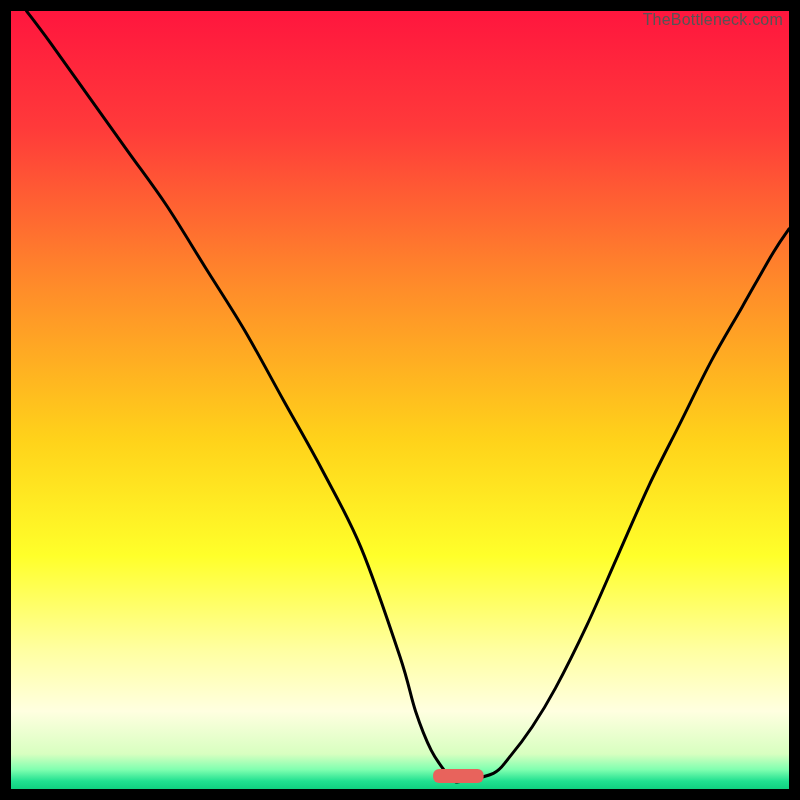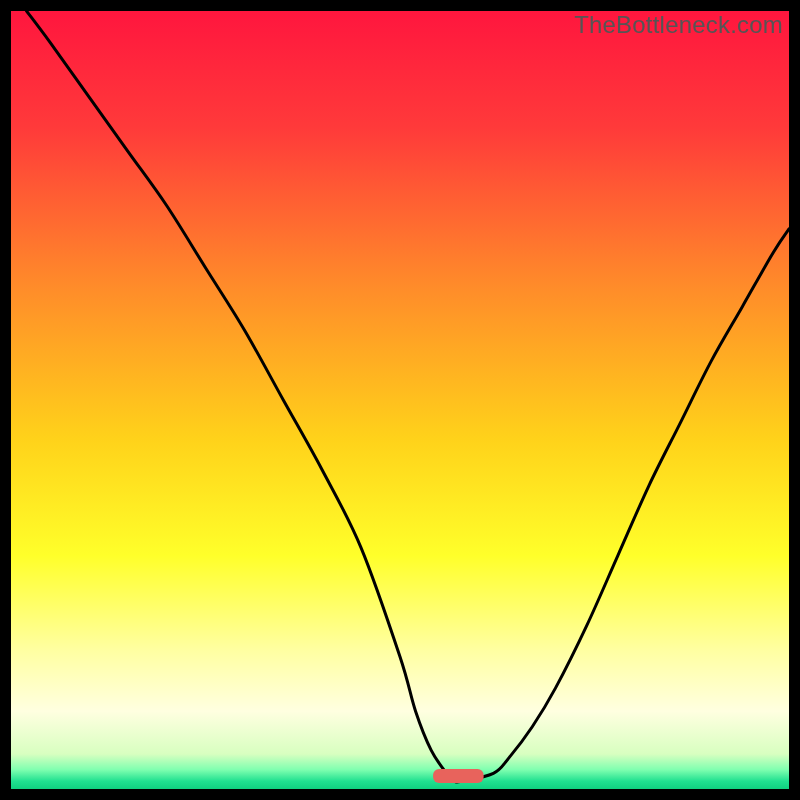--- a/index.html
+++ b/index.html
@@ -24,21 +24,21 @@
     left: 0;
     top: 0;
     width: 778px;
     height: 778px;
   }
   .watermark {
     position: absolute;
     top: 0px;
     right: 6px;
     color: #555;
-    font-size: 24px;
+    font-size: 16px;
     font-weight: 500;
     letter-spacing: 0.2px;
     user-select: none;
   }
 </style>
 </head>
 <body>
 
 <div class="frame">
   <svg class="plot-area" viewBox="0 0 778 778" preserveAspectRatio="none">

